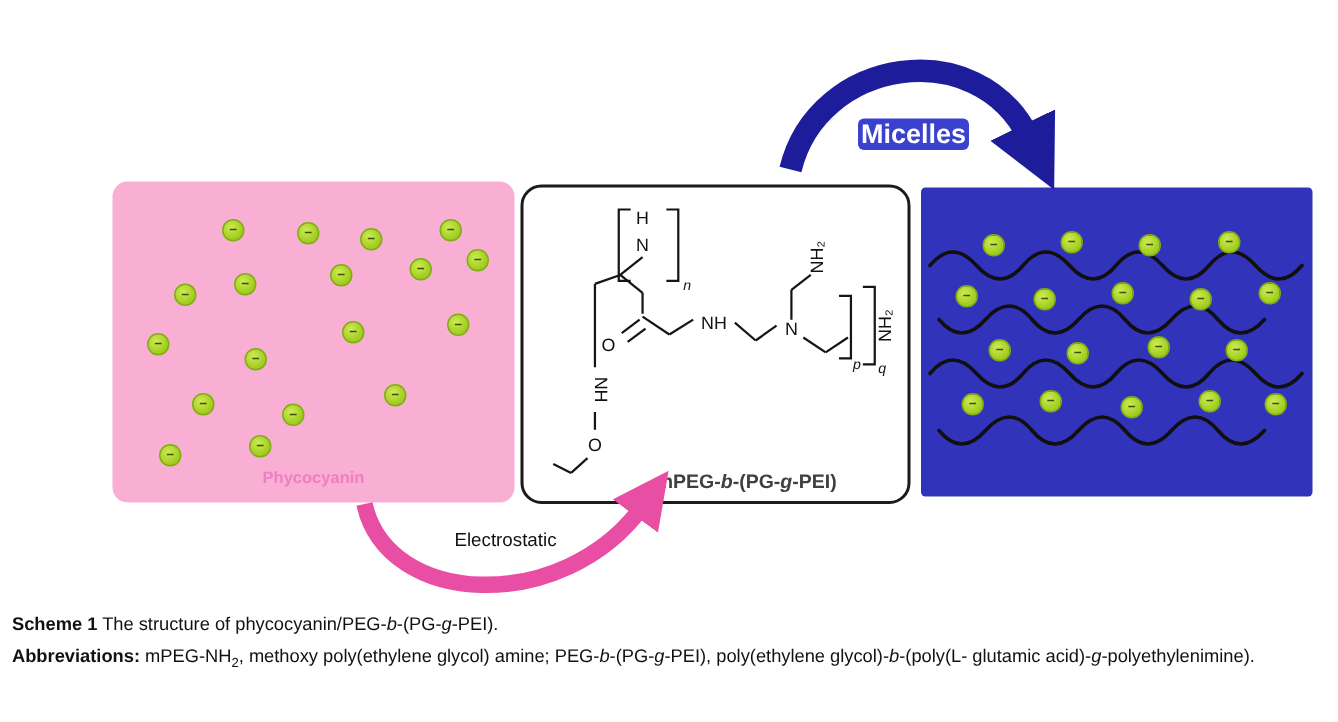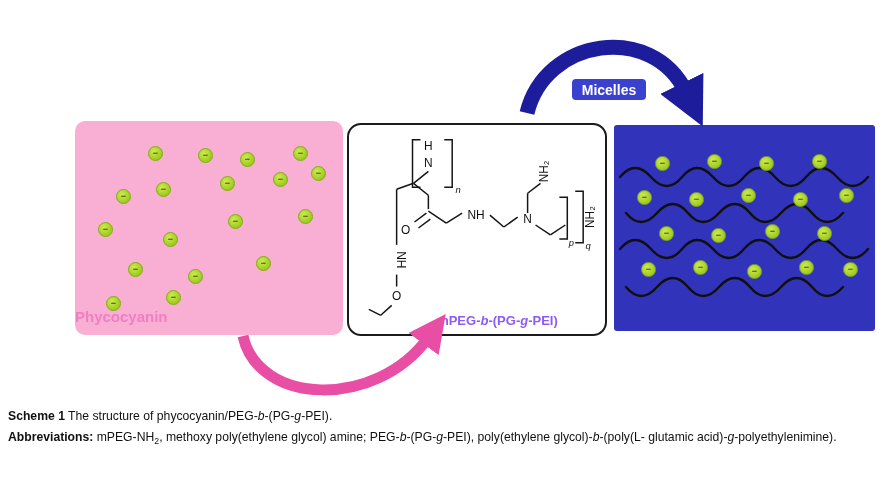--- a/index.html
+++ b/index.html
@@ -5,41 +5,41 @@
   *{box-sizing:border-box;margin:0;padding:0}
   html,body{background:#ffffff}
   body{width:892px;height:481px;font-family:"Liberation Sans",sans-serif;position:relative;overflow:hidden}
   .canvas{position:relative;width:892px;height:481px;background:#fff}
 
   .box{position:absolute}
   .box-pink{left:75px;top:121px;width:268px;height:214px;background:#f9aed4;border-radius:10px}
   .box-white{left:347px;top:123px;width:260px;height:213px;background:#fff;border:2px solid #1b1b1b;border-radius:14px}
   .box-blue{left:614px;top:125px;width:261px;height:206px;background:#3134bb;border-radius:3px}
 
-  .pink-label{position:absolute;left:0;right:0;bottom:10px;color:#ef7fc2;
-              font-weight:bold;font-size:15px;z-index:3}
+  .pink-label{position:absolute;left:0;right:0;bottom:10px;text-align:center;color:#ef7fc2;
+              font-weight:bold;font-size:11px;z-index:3}
   .chem{position:absolute;left:0;top:2px}
   .chem text{font-family:"Liberation Sans",sans-serif;fill:#111}
   .chem .atom{font-size:12px;text-anchor:middle}
   .chem .subsc{font-size:9.5px;font-style:italic;text-anchor:middle}
   .chem line,.chem path{stroke:#151515;stroke-width:1.5;fill:none}
   .chem-label{position:absolute;bottom:6px;left:58%;transform:translateX(-50%);
-              font-weight:bold;font-size:13px;white-space:nowrap;color:#8b5cf6}
+              font-weight:bold;font-size:13px;white-space:nowrap;color:#404040}
 
   .waves{position:absolute;left:0;top:0;z-index:1}
   .waves path{stroke:#101010;stroke-width:2.4;fill:none;stroke-linecap:round}
 
   .dot{position:absolute;width:15px;height:15px;border-radius:50%;
        background:radial-gradient(circle at 38% 35%,#cdea52,#9fca1d 72%);
        border:1px solid #7fae10;display:flex;align-items:center;justify-content:center;z-index:2}
   .dot span{color:#36510a;font-size:9px;font-weight:700;line-height:1}
 
   .overlay{position:absolute;left:0;top:0;pointer-events:none;z-index:4}
   .badge{position:absolute;left:572px;top:79px;width:74px;height:21px;background:#3a41cf;color:#fff;
-         font-size:14px;font-weight:bold;display:flex;align-items:center;justify-content:center;
+         font-size:18px;font-weight:bold;display:flex;align-items:center;justify-content:center;
          border-radius:4px;z-index:5}
   .electro{position:absolute;left:277px;top:351px;width:120px;text-align:center;font-size:12.5px;
            color:#111;line-height:1.5;z-index:5}
 
   .caption{position:absolute;left:8px;top:408px;width:880px;font-size:12.2px;color:#111}
   .caption p{margin:0 0 5px 0;line-height:1.35}
   .run-b{font-weight:bold}
   .run-i{font-style:italic}
   .run-sub{vertical-align:sub;font-size:0.72em}
 </style>
@@ -225,20 +225,21 @@
         <path d="M0,0 L3,1.5 L0,3 Z" fill="#e84fa4"></path>
       </marker>
     </defs>
     <path d="M 527 113 C 545 38, 652 22, 686 92" stroke="#1d1d9c" stroke-width="15" fill="none" marker-end="url(#mblue)"></path>
     <path d="M 243 336 C 258 405, 375 410, 428 338" stroke="#e84fa4" stroke-width="11" fill="none" marker-end="url(#mpink)"></path>
   </svg>
 
   <div class="badge">Micelles</div>
 
   <div class="electro">
+    <div>Electrostatic</div>
   </div>
 
   <div class="caption">
     <p><span class="run-b">Scheme 1</span><span> The structure of phycocyanin/PEG-</span><span class="run-i">b</span><span>-(PG-</span><span class="run-i">g</span><span>-PEI).</span></p>
     <p><span class="run-b">Abbreviations:</span><span> mPEG-NH</span><span class="run-sub">2</span><span>, methoxy poly(ethylene glycol) amine; PEG-</span><span class="run-i">b</span><span>-(PG-</span><span class="run-i">g</span><span>-PEI), poly(ethylene glycol)-</span><span class="run-i">b</span><span>-(poly(L- glutamic acid)-</span><span class="run-i">g</span><span>-polyethylenimine).</span></p>
   </div>
 
 </div>
 
 </body></html>

